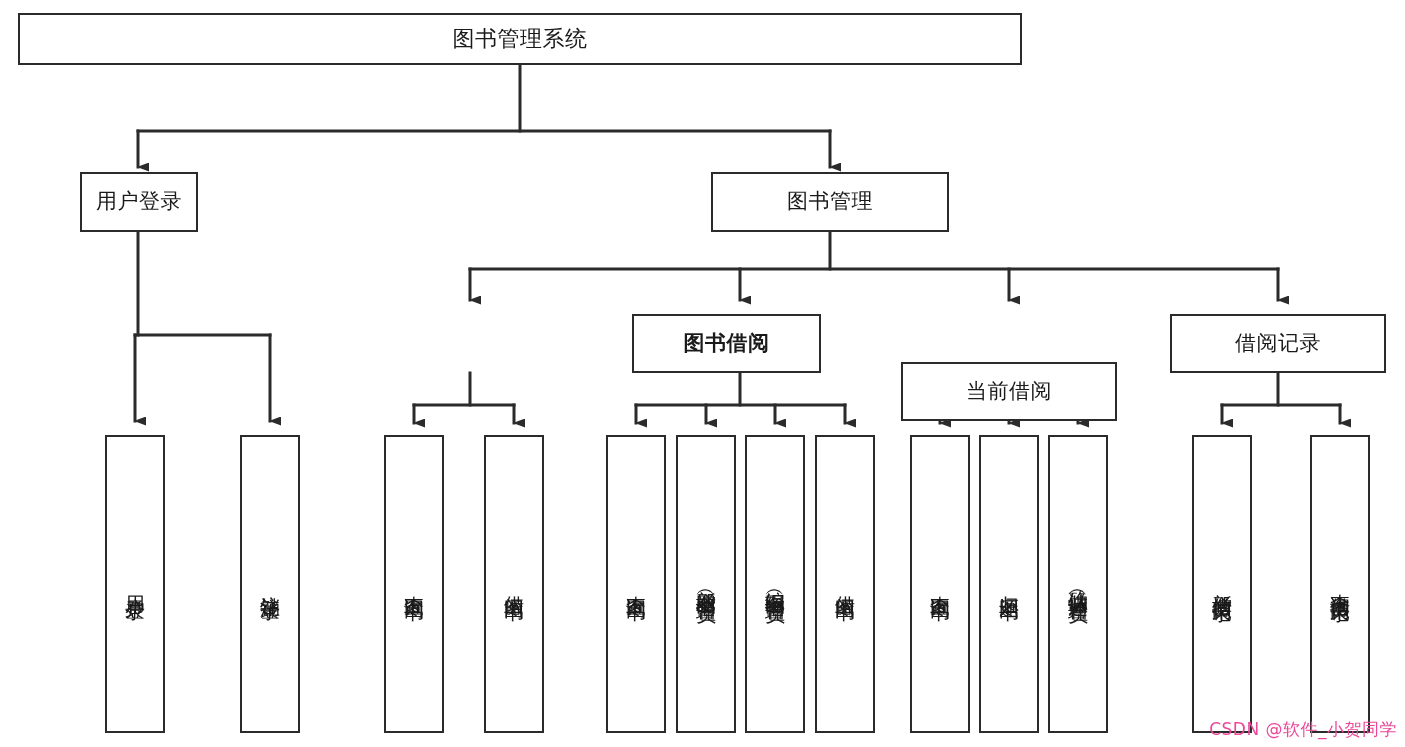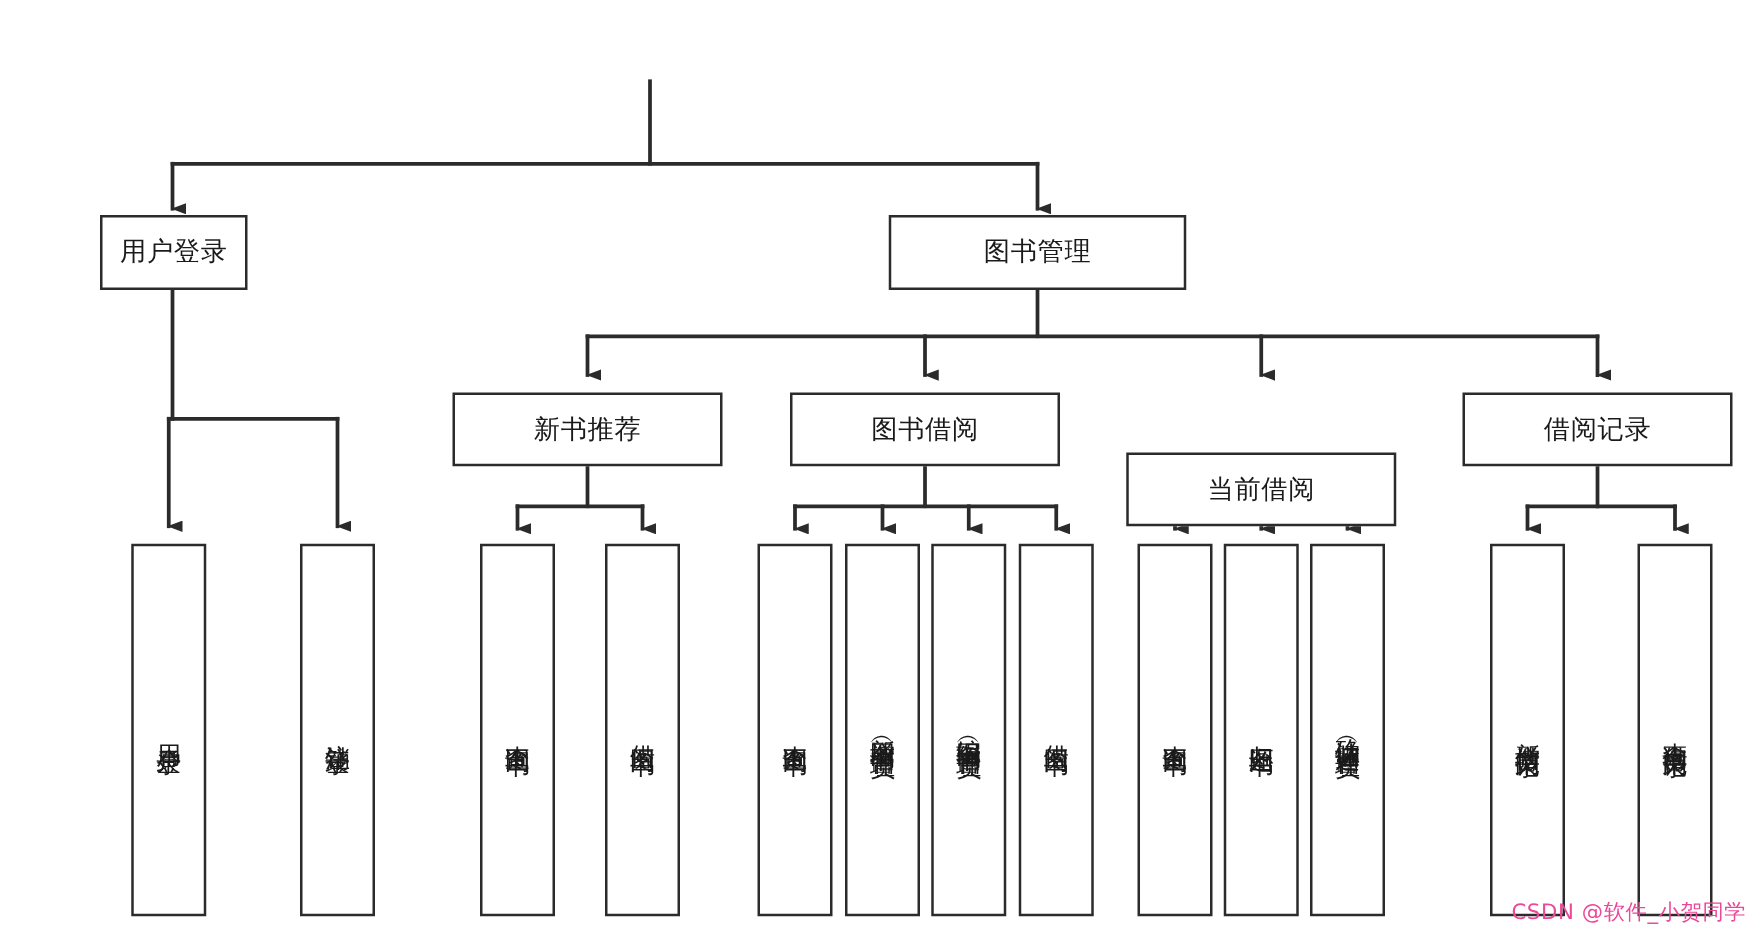--- a/index.html
+++ b/index.html
@@ -117,34 +117,34 @@
       <path d="M 1009,405 L 1009,423" marker-end="url(#arrowhead)"></path>
       <path d="M 1078,405 L 1078,423" marker-end="url(#arrowhead)"></path>
 
       <path d="M 1278,373 L 1278,405"></path>
       <path d="M 1222,405 L 1340,405"></path>
       <path d="M 1222,405 L 1222,423" marker-end="url(#arrowhead)"></path>
       <path d="M 1340,405 L 1340,423" marker-end="url(#arrowhead)"></path>
     </g>
   </svg>
 
+  <div class="node-box lvl1" style="left:18px; top:13px; width:1004px; height:52px;">
+    <span class="node-label">图书管理系统</span>
+  </div>
 
   <div class="node-box lvl2" style="left:80px; top:172px; width:118px; height:60px;">
     <span class="node-label">用户登录</span>
   </div>
 
   <div class="node-box lvl2" style="left:711px; top:172px; width:238px; height:60px;">
     <span class="node-label">图书管理</span>
   </div>
 
-  <div class="node-box lvl3" style="left:362px; top:314px; width:216px; height:59px;">
-    <span class="node-label">新书推荐</span>
-  </div>
-
-  <div class="node-box lvl3" style="left:632px; top:314px; width:216px; height:59px;">
+
+  <div class="node-box lvl3" style="left:632px; top:314px; width:189px; height:59px;font-weight:bold;">
     <span class="node-label">图书借阅</span>
   </div>
 
   <div class="node-box lvl3" style="left:901px; top:314px; width:216px; height:59px;margin-top:48px;">
     <span class="node-label">当前借阅</span>
   </div>
 
   <div class="node-box lvl3" style="left:1170px; top:314px; width:216px; height:59px;">
     <span class="node-label">借阅记录</span>
   </div>

